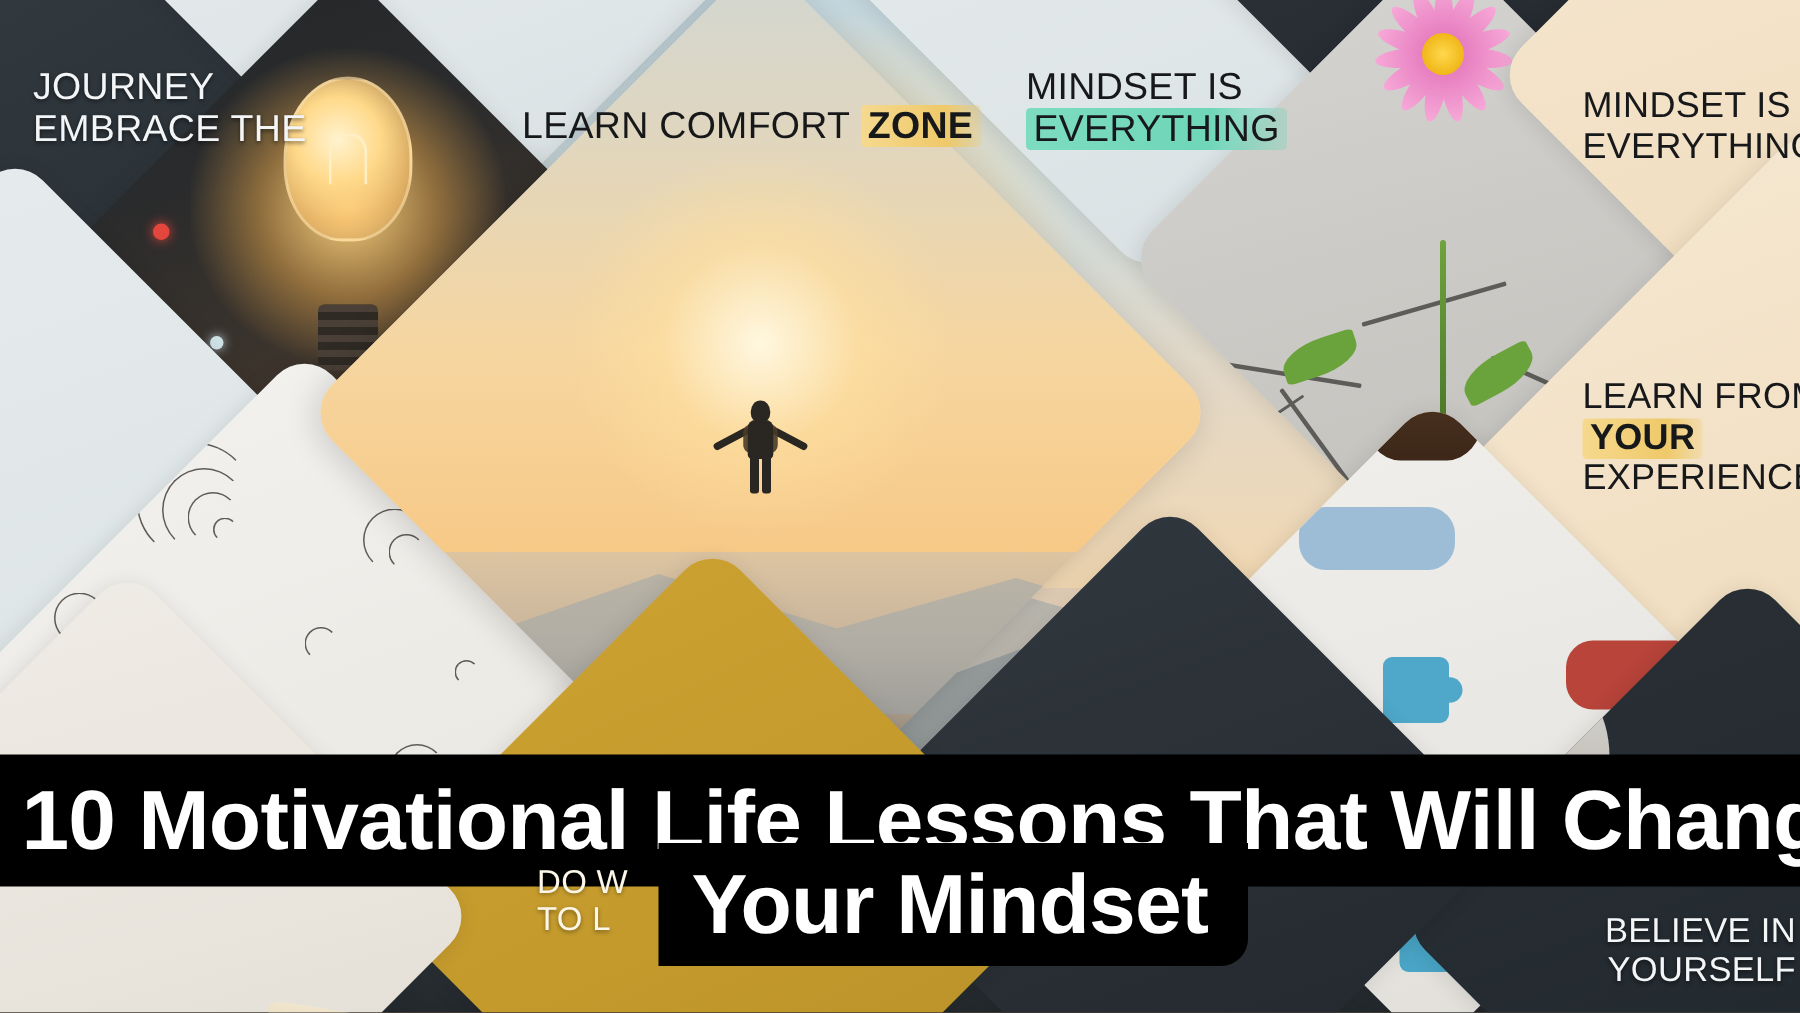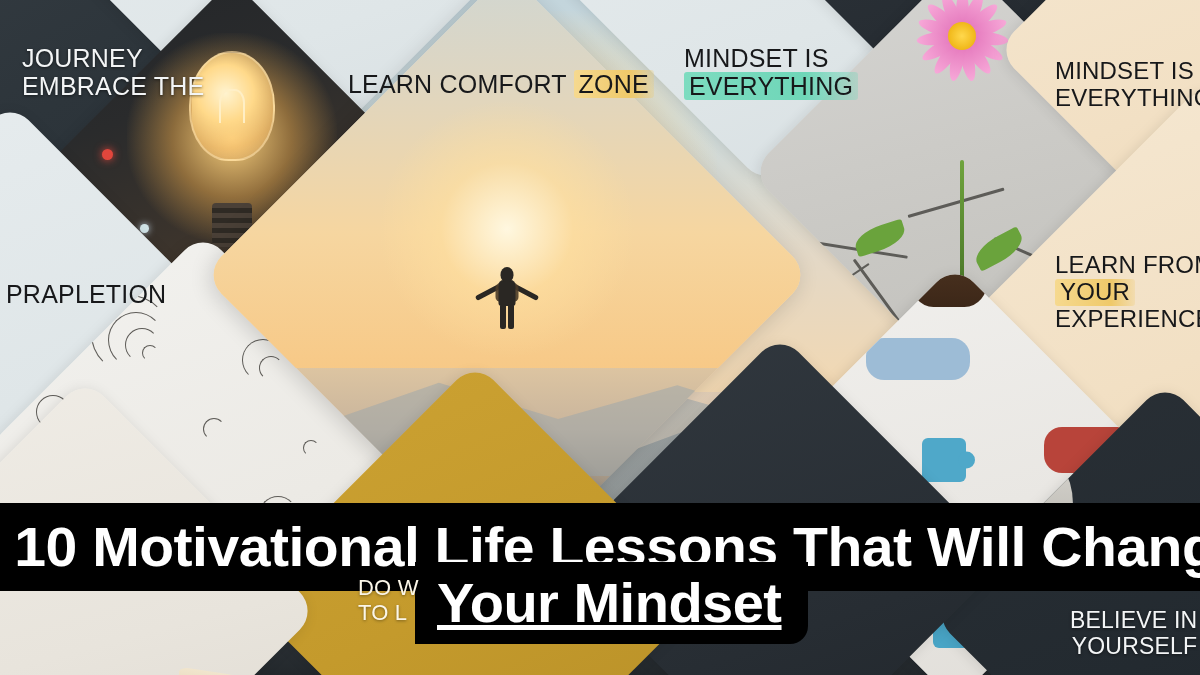--- a/index.html
+++ b/index.html
@@ -173,46 +173,45 @@
   .cap.dark-txt { color:#17181a; }
   .cap.light-txt { color:#f3f5f6; text-shadow:0 1px 3px rgba(0,0,0,.55); }
   .cap.cream-txt { color:#fbf6e8; text-shadow:0 1px 3px rgba(0,0,0,.4); }
   .hl {
     display:inline-block;
     padding:0 5px;
     border-radius:3px;
     color:#17181a;
   }
   .hl.gold  { background:linear-gradient(90deg,#f4d58a,#e7c濃); }
-  .hl.gold  { background:linear-gradient(90deg,#f6d98f 0%,#efc969 70%,rgba(239,201,105,.25) 100%); }
+  .hl.gold  { background:linear-gradient(90deg,#f6d98f 0%,#efc969 70%,rgba(239,201,105,.25) 100%);font-weight:bold; }
   .hl.mint  { background:linear-gradient(90deg,#7ddcc0 0%,#6fd6b8 70%,rgba(111,214,184,.3) 100%); }
   .hl-bar {
     background:#000;
     color:#fff;
     font-family:"Liberation Sans", sans-serif;
     font-weight:700;
     letter-spacing:-0.5px;
     display:block;
     white-space:nowrap;
   }
   #hl-line1 {
     position:absolute; left:0; top:503px;
     width:1200px; height:88px;
     font-size:56px; line-height:88px;
     padding-left:14px;
     transform:scaleX(1.02);
     transform-origin:left center;
   }
   #hl-line2 {
-    position:absolute; left:415px; top:562px;
+    position:absolute; left:439px; top:562px;
     height:82px;
     font-size:56px; line-height:82px;
     padding:0 26px 0 22px;
     border-radius:0 0 18px 0;
-    text-decoration:underline;
   }
 </style>
 </head>
 <body>
 
 <div id="stage">
 
   <div class="bg-sky"></div>
   <div class="bg-sun"></div>
   <div class="ridge r1"></div>
@@ -396,21 +395,20 @@
     <span class="ln">MINDSET IS</span>
     <span class="ln"><span class="hl mint">EVERYTHING</span></span>
   </div>
 
   <div class="cap dark-txt" style="left:1055px; top:58px; font-size:24px; z-index:20;">
     <span class="ln">MINDSET IS</span>
     <span class="ln">EVERYTHING</span>
   </div>
 
   <div class="cap dark-txt" style="left:6px; top:280px; font-size:25px; z-index:20;">
-    <span class="ln">PRAPLETION</span>
   </div>
 
   <div class="cap dark-txt" style="left:1055px; top:252px; font-size:24px; z-index:20;">
     <span class="ln">LEARN FROM</span>
     <span class="ln"><span class="hl gold">YOUR</span></span>
     <span class="ln">EXPERIENCE</span>
   </div>
 
   <div class="cap cream-txt" style="left:358px; top:576px; font-size:22px; z-index:20;">
     <span class="ln">DO W</span>

